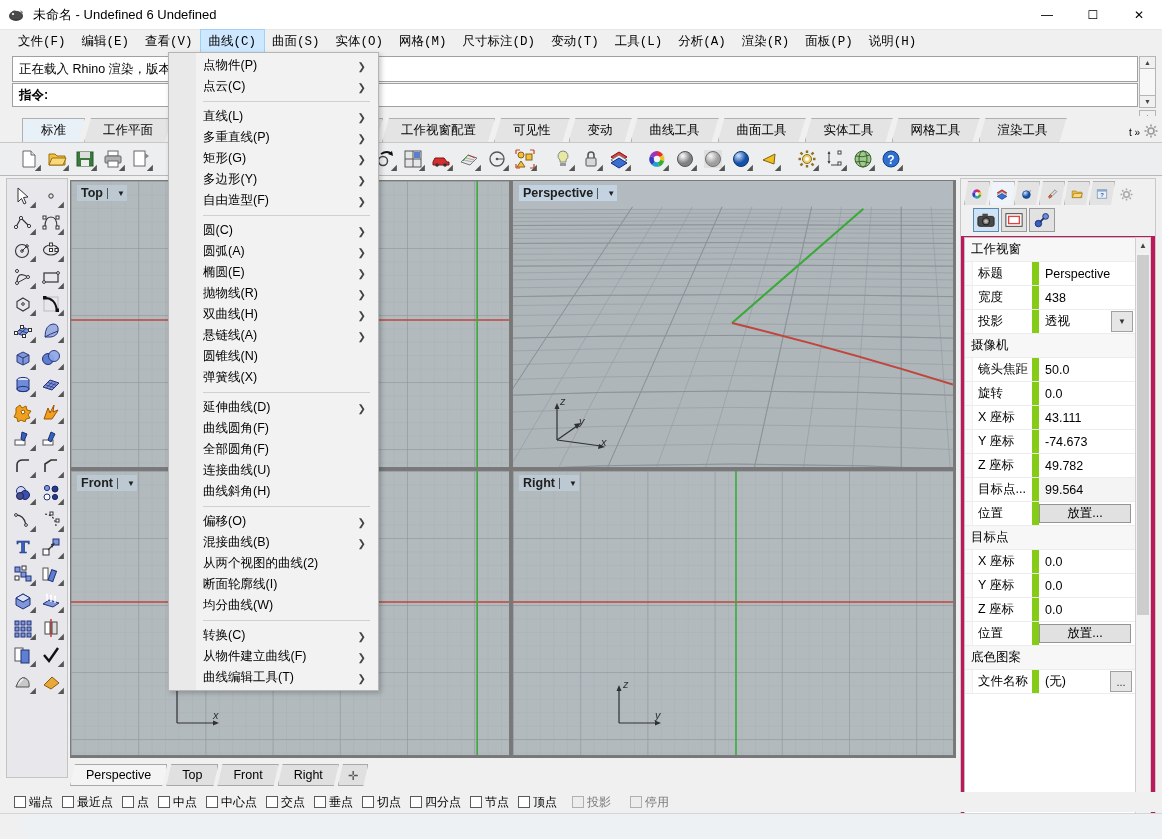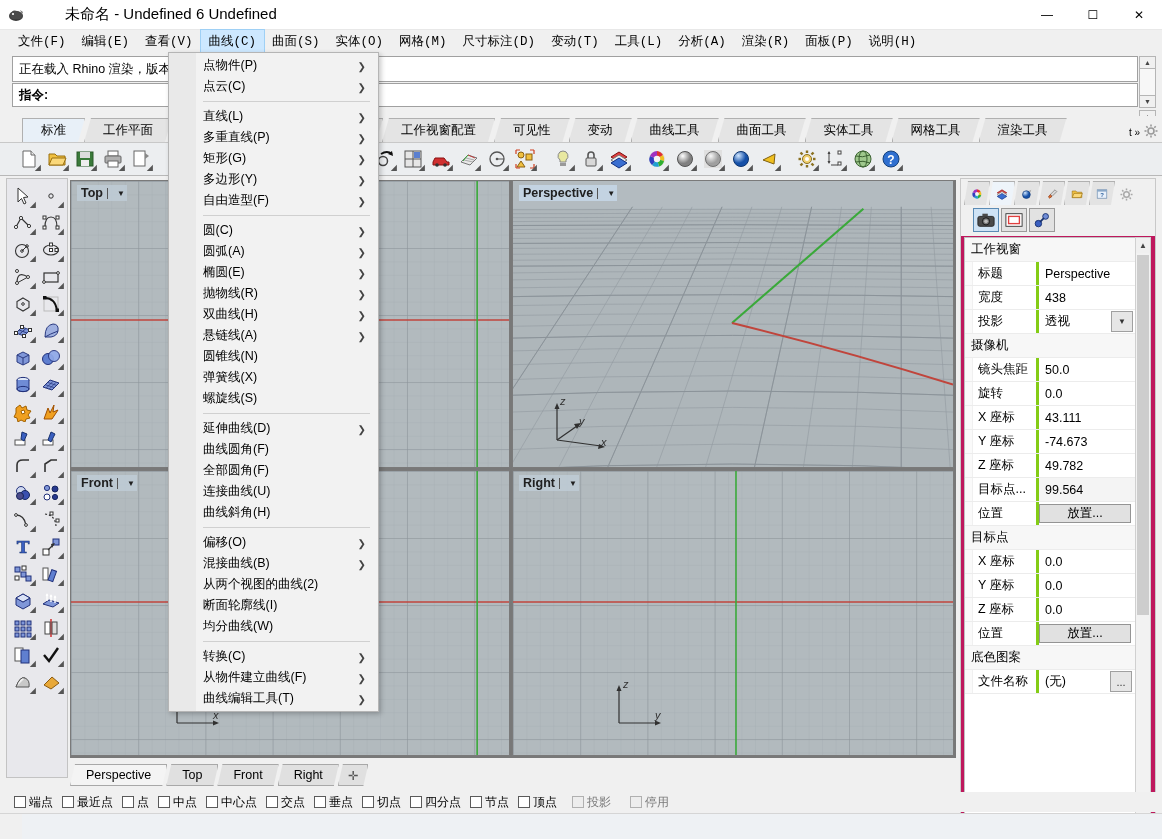--- a/index.html
+++ b/index.html
@@ -13,21 +13,21 @@
   }
   #app { position: relative; width: 1162px; height: 839px; background: #f0f0f0; }
 
   
   .titlebar {
     position: absolute; top: 0; left: 0; width: 1162px; height: 30px;
     background: #ffffff; border-bottom: 1px solid #e8e8e8;
     display: flex; align-items: center;
   }
   .title-icon { width: 18px; height: 18px; margin-left: 8px; margin-right: 7px; position: relative; }
-  .title-text { font-size: 15px; color: #000; margin-left: 32px; }
+  .title-text { font-size: 13px; color: #000; }
   .win-btns { position: absolute; right: 0; top: 0; height: 30px; display: flex; }
   .win-btn { width: 46px; height: 30px; display: flex; align-items: center; justify-content: center;
              font-size: 12px; color: #000; }
 
   
   .menubar {
     position: absolute; top: 30px; left: 0; width: 1162px; height: 22px;
     background: #f0f0f0; display: flex; align-items: center; padding-left: 10px;
   }
   .menu-item {
@@ -143,21 +143,21 @@
   .rp-sub .b { width: 26px; height: 24px; border:1px solid #9a9a9a; background:#e2e2e2;
                display:flex; align-items:center; justify-content:center; }
   .rp-sub .b.sel { background:#cfe3f5; border-color:#5a8bb5; }
   .rp-body { position:absolute; left:3px; top:58px; width: 172px; bottom: 4px; background:#fff;
              border:1px solid #c0c0c0; overflow:hidden; }
   .prow { display:flex; height: 24px; border-bottom: 1px solid #ececec; align-items:stretch; }
   .prow.section { background:#f7f7f7; }
   .psec { padding-left: 6px; display:flex; align-items:center; font-size:12.5px; color:#000; }
   .pgut { width: 8px; background:#fafafa; border-right:1px solid #f0f0f0; }
   .plabel { width: 66px; padding-left: 5px; display:flex; align-items:center; font-size:12.5px; color:#000;
-            background:#fff; border-right:3px solid #84cc16; }
+            background:#fff; border-right:7px solid #84cc16; }
   .pval { flex:1; padding-left: 6px; display:flex; align-items:center; font-size:12.5px; color:#000; }
   .pval.shade { background:#f4f4f4; }
   .pbtn { margin: 2px 4px 2px 0; flex:1; background: #e1e1e1; border:1px solid #949494;
           display:flex; align-items:center; justify-content:center; font-size:12.5px; }
   .pdrop { width: 22px; margin:1px 2px 1px 0; background:#e6e6e6; border:1px solid #a0a0a0;
            display:flex; align-items:center; justify-content:center; font-size:8px; color:#333; }
   .pdots { width: 22px; margin:1px 3px 1px 0; background:#e6e6e6; border:1px solid #a0a0a0;
            display:flex; align-items:center; justify-content:center; font-size:11px; color:#333; }
   .rp-scroll { position:absolute; right:4px; top:58px; width:16px; bottom:4px; background:#f2f2f2;
                border:1px solid #d0d0d0; }
@@ -1370,23 +1370,20 @@
       <div class="dd-item">
         <span>悬链线(A)</span>
         <span class="arr">❯</span>
       </div>
       <div class="dd-item">
         <span>圆锥线(N)</span>
       </div>
       <div class="dd-item">
         <span>弹簧线(X)</span>
       </div>
-      <div class="dd-item">
-        <span>螺旋线(S)</span>
-      </div>
       <div class="dd-sep"></div>
       <div class="dd-item">
         <span>延伸曲线(D)</span>
         <span class="arr">❯</span>
       </div>
       <div class="dd-item">
         <span>曲线圆角(F)</span>
       </div>
       <div class="dd-item">
         <span>全部圆角(F)</span>

